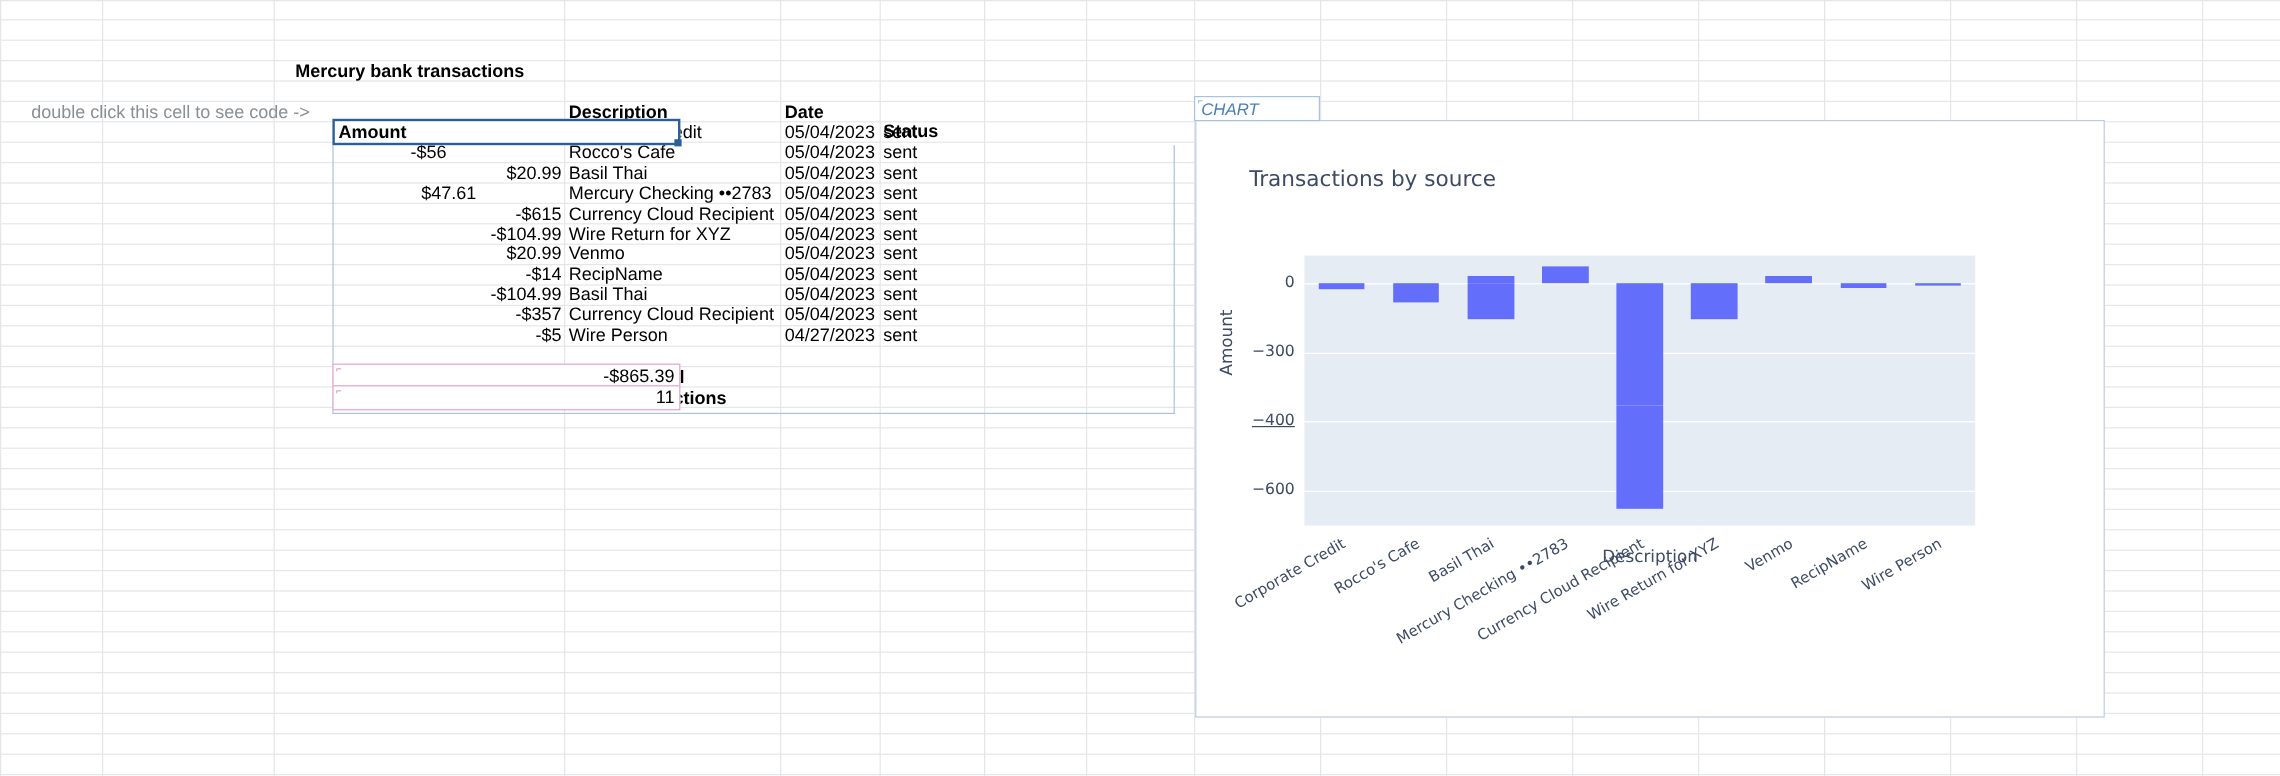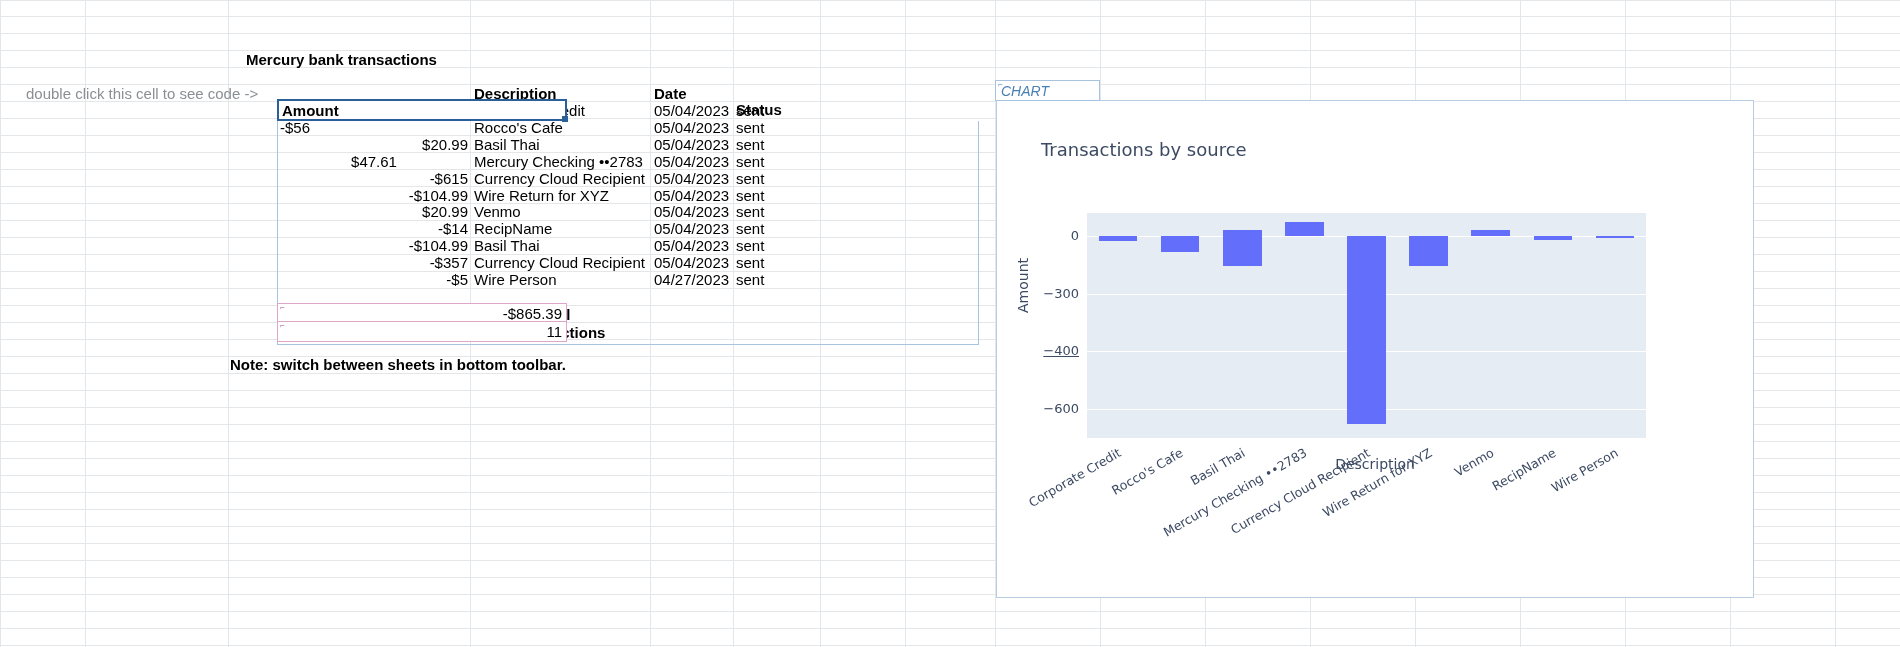--- a/index.html
+++ b/index.html
@@ -249,21 +249,21 @@
   <div id="amount-cell">
     <span class="lbl">Amount</span>
     <span class="handle"></span>
   </div>
 
   <div id="rows">
       <div class="cell " style="left: 280px; top: 101px; width: 188px; text-align: right;">-$17</div>
       <div class="cell " style="left: 474px; top: 101px;">Corporate Credit</div>
       <div class="cell " style="left: 654px; top: 101px;">05/04/2023</div>
       <div class="cell " style="left: 736px; top: 101px;">sent</div>
-      <div class="cell " style="left: 280px; top: 118px; width: 188px; text-align: left;">-$56</div>
+      <div class="cell " style="left: 263px; top: 118px; width: 188px; text-align: center;">-$56</div>
       <div class="cell " style="left: 474px; top: 118px;">Rocco's Cafe</div>
       <div class="cell " style="left: 654px; top: 118px;">05/04/2023</div>
       <div class="cell " style="left: 736px; top: 118px;">sent</div>
       <div class="cell " style="left: 280px; top: 135px; width: 188px; text-align: right;">$20.99</div>
       <div class="cell " style="left: 474px; top: 135px;">Basil Thai</div>
       <div class="cell " style="left: 654px; top: 135px;">05/04/2023</div>
       <div class="cell " style="left: 736px; top: 135px;">sent</div>
       <div class="cell " style="left: 280px; top: 152px; width: 188px; text-align: center;">$47.61</div>
       <div class="cell " style="left: 474px; top: 152px;">Mercury Checking ••2783</div>
       <div class="cell " style="left: 654px; top: 152px;">05/04/2023</div>
@@ -302,21 +302,20 @@
       <div class="formula-cell" style="top: 303px;">
         <span class="corner">⌐</span>
         <span class="val">-$865.39</span>
       </div>
       <div class="formula-cell" style="top: 321px;">
         <span class="corner">⌐</span>
         <span class="val">11</span>
       </div>
     </div>
 
-  <div class="cell bold" style="left:230px; top:355px;">Note: switch between sheets in bottom toolbar.</div>
 
   <div id="chart-tab">
     <span class="corner">⌐</span>
     <span class="lbl">CHART</span>
   </div>
 
   <div id="chart-frame">
     <div id="chart-title">Transactions by source</div>
     <div id="ylabel">Amount</div>
     <div id="yticks">

